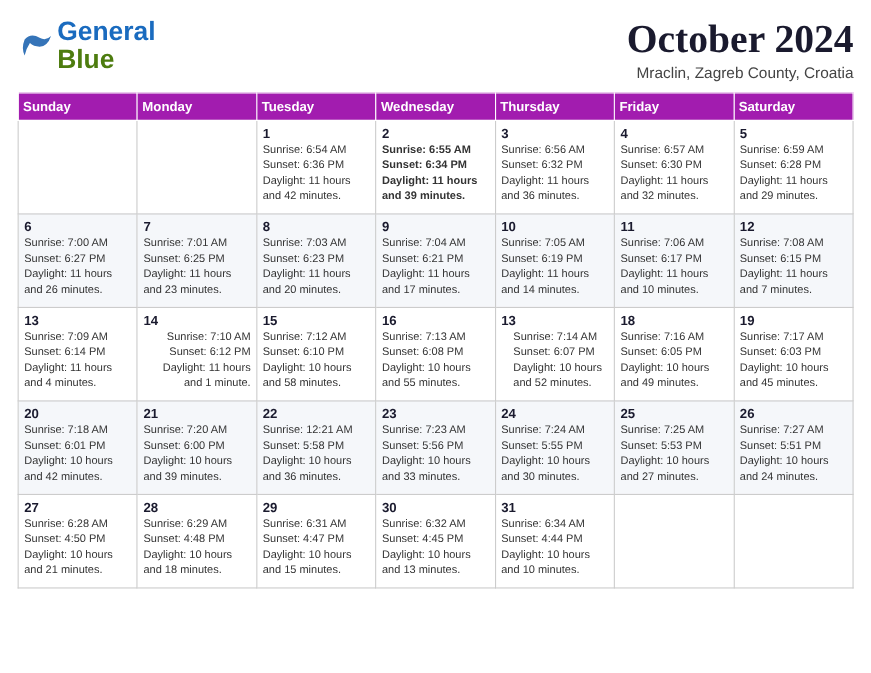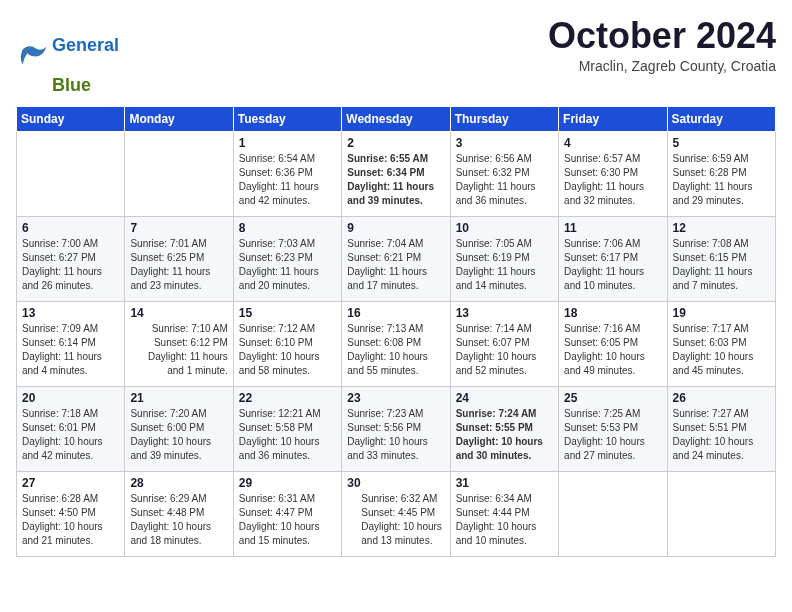--- a/index.html
+++ b/index.html
@@ -15,54 +15,54 @@
       justify-content: space-between;
       align-items: flex-start;
       margin-bottom: 10px;
     }
     .logo {
       display: flex;
       align-items: center;
       gap: 4px;
     }
     .logo-text {
-      font-size: 18px;
+      font-size: 24px;
       font-weight: bold;
       color: #1a1a2e;
       line-height: 1.1;
-      margin-top: 20px;
     }
     .logo-text span {
       color: #1a6bbf;
     }
     .logo-bird {
       width: 32px;
       height: 28px;
     }
     .title-block {
       text-align: right;
     }
     .month-title {
       font-size: 36px;
       font-weight: bold;
       color: #1a1a2e;
       line-height: 1.1;
+      font-family: Liberation Serif, serif;
     }
     .location {
       font-size: 14px;
       color: #444;
       margin-top: 2px;
     }
     .calendar {
       width: 100%;
       border-collapse: collapse;
       font-size: 10.5px;
     }
     .calendar th {
-      background: #1d4ed8;
+      background: #a21caf;
       color: #fff;
       padding: 5px 4px;
       text-align: left;
       font-size: 12px;
       font-weight: bold;
       border: 1px solid #fff;
     }
     .calendar td {
       border: 1px solid #ccc;
       vertical-align: top;
@@ -220,21 +220,21 @@
 Daylight: 10 hours and 58 minutes.</div>
         </td>
         <td>
           <span class="day-num">16</span>
           <div class="day-info" style="white-space: pre-line;">Sunrise: 7:13 AM
 Sunset: 6:08 PM
 Daylight: 10 hours and 55 minutes.</div>
         </td>
         <td>
           <span class="day-num">13</span>
-          <div class="day-info" style="white-space: pre-line;">Sunrise: 7:14 AM
+          <div class="day-info" style="white-space: pre-line; margin-left: 11px;">Sunrise: 7:14 AM
 Sunset: 6:07 PM
 Daylight: 10 hours and 52 minutes.</div>
         </td>
         <td>
           <span class="day-num">18</span>
           <div class="day-info" style="white-space: pre-line;">Sunrise: 7:16 AM
 Sunset: 6:05 PM
 Daylight: 10 hours and 49 minutes.</div>
         </td>
         <td>
@@ -264,21 +264,21 @@
 Daylight: 10 hours and 36 minutes.</div>
         </td>
         <td>
           <span class="day-num">23</span>
           <div class="day-info" style="white-space: pre-line;">Sunrise: 7:23 AM
 Sunset: 5:56 PM
 Daylight: 10 hours and 33 minutes.</div>
         </td>
         <td>
           <span class="day-num">24</span>
-          <div class="day-info" style="white-space: pre-line; font-weight: bold;">Sunrise: 7:24 AM
+          <div class="day-info" style="white-space: pre-line;">Sunrise: 7:24 AM
 Sunset: 5:55 PM
 Daylight: 10 hours and 30 minutes.</div>
         </td>
         <td>
           <span class="day-num">25</span>
           <div class="day-info" style="white-space: pre-line;">Sunrise: 7:25 AM
 Sunset: 5:53 PM
 Daylight: 10 hours and 27 minutes.</div>
         </td>
         <td>
@@ -302,21 +302,21 @@
 Daylight: 10 hours and 18 minutes.</div>
         </td>
         <td>
           <span class="day-num">29</span>
           <div class="day-info" style="white-space: pre-line;">Sunrise: 6:31 AM
 Sunset: 4:47 PM
 Daylight: 10 hours and 15 minutes.</div>
         </td>
         <td>
           <span class="day-num">30</span>
-          <div class="day-info" style="white-space: pre-line; margin-left: 14px;">Sunrise: 6:32 AM
+          <div class="day-info" style="white-space: pre-line;">Sunrise: 6:32 AM
 Sunset: 4:45 PM
 Daylight: 10 hours and 13 minutes.</div>
         </td>
         <td>
           <span class="day-num">31</span>
           <div class="day-info" style="white-space: pre-line;">Sunrise: 6:34 AM
 Sunset: 4:44 PM
 Daylight: 10 hours and 10 minutes.</div>
         </td>
         <td class="empty-cell"></td>

